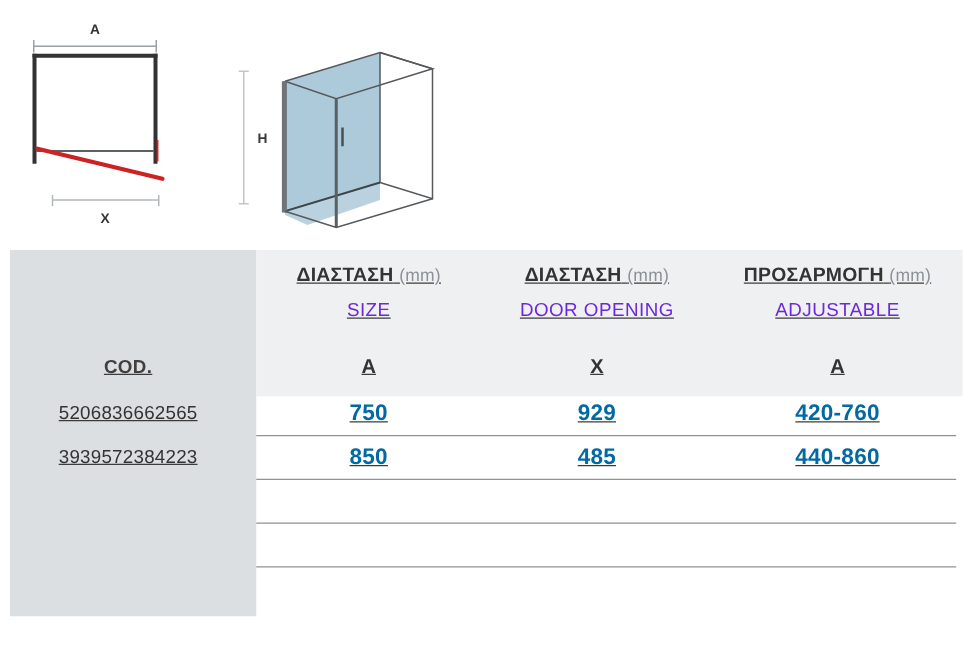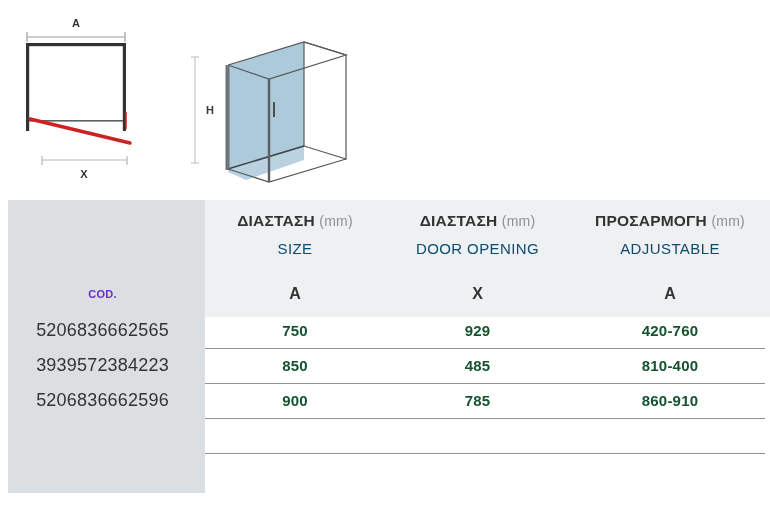--- a/index.html
+++ b/index.html
@@ -64,20 +64,21 @@
     height: 117px;
     background: #eff0f1;
   }
 
   .table-inner {
     position: absolute;
     left: 0;
     top: 0;
     width: 736px;
     height: 324px;
+    text-decoration: underline;
   }
 
   table.spec {
     border-collapse: collapse;
     width: 770px;
     table-layout: fixed;
     position: relative;
   }
   table.spec col.c-code { width: 205px; }
   table.spec col.c-a    { width: 180px; }
@@ -105,45 +106,45 @@
   }
   .hdr-main .mm {
     font-weight: normal;
     font-size: 14px;
     color: #8b9196;
   }
   .hdr-en {
     display: block;
     font-size: 15px;
     font-weight: normal;
-    color: #0c4a6e;
+    color: #6d28d9;
     letter-spacing: .4px;
     margin-top: 4px;
   }
   .hdr-letter {
     font-size: 16px;
     font-weight: bold;
     color: #333333;
   }
   .hdr-cod {
-    font-size: 11px;
-    font-weight: bold;
-    color: #6d28d9;
+    font-size: 15px;
+    font-weight: bold;
+    color: #404040;
     letter-spacing: .3px;
   }
 
   .cell-code {
-    font-size: 18px;
+    font-size: 15px;
     color: #333333;
     letter-spacing: .2px;
   }
   .cell-val {
-    font-size: 15px;
-    font-weight: bold;
-    color: #14532d;
+    font-size: 18px;
+    font-weight: bold;
+    color: #0369a1;
     letter-spacing: .2px;
   }
 
   
   .rowline {
     position: absolute;
     left: 205px;
     width: 560px;
     height: 1px;
     background: #8e9396;
@@ -273,27 +274,21 @@
         <tr class="data-row">
           <td class="cell-code">5206836662565</td>
           <td class="cell-val">750</td>
           <td class="cell-val">929</td>
           <td class="cell-val">420-760</td>
         </tr>
         <tr class="data-row">
           <td class="cell-code">3939572384223</td>
           <td class="cell-val">850</td>
           <td class="cell-val">485</td>
-          <td class="cell-val">810-400</td>
-        </tr>
-        <tr class="data-row">
-          <td class="cell-code">5206836662596</td>
-          <td class="cell-val">900</td>
-          <td class="cell-val">785</td>
-          <td class="cell-val">860-910</td>
+          <td class="cell-val">440-860</td>
         </tr>
       </tbody>
     </table>
 
     <div class="rowline" style="top:152px;"></div>
     <div class="rowline" style="top:187px;"></div>
     <div class="rowline" style="top:222px;"></div>
     <div class="rowline" style="top:257px;"></div>
   </div>
 </div>

